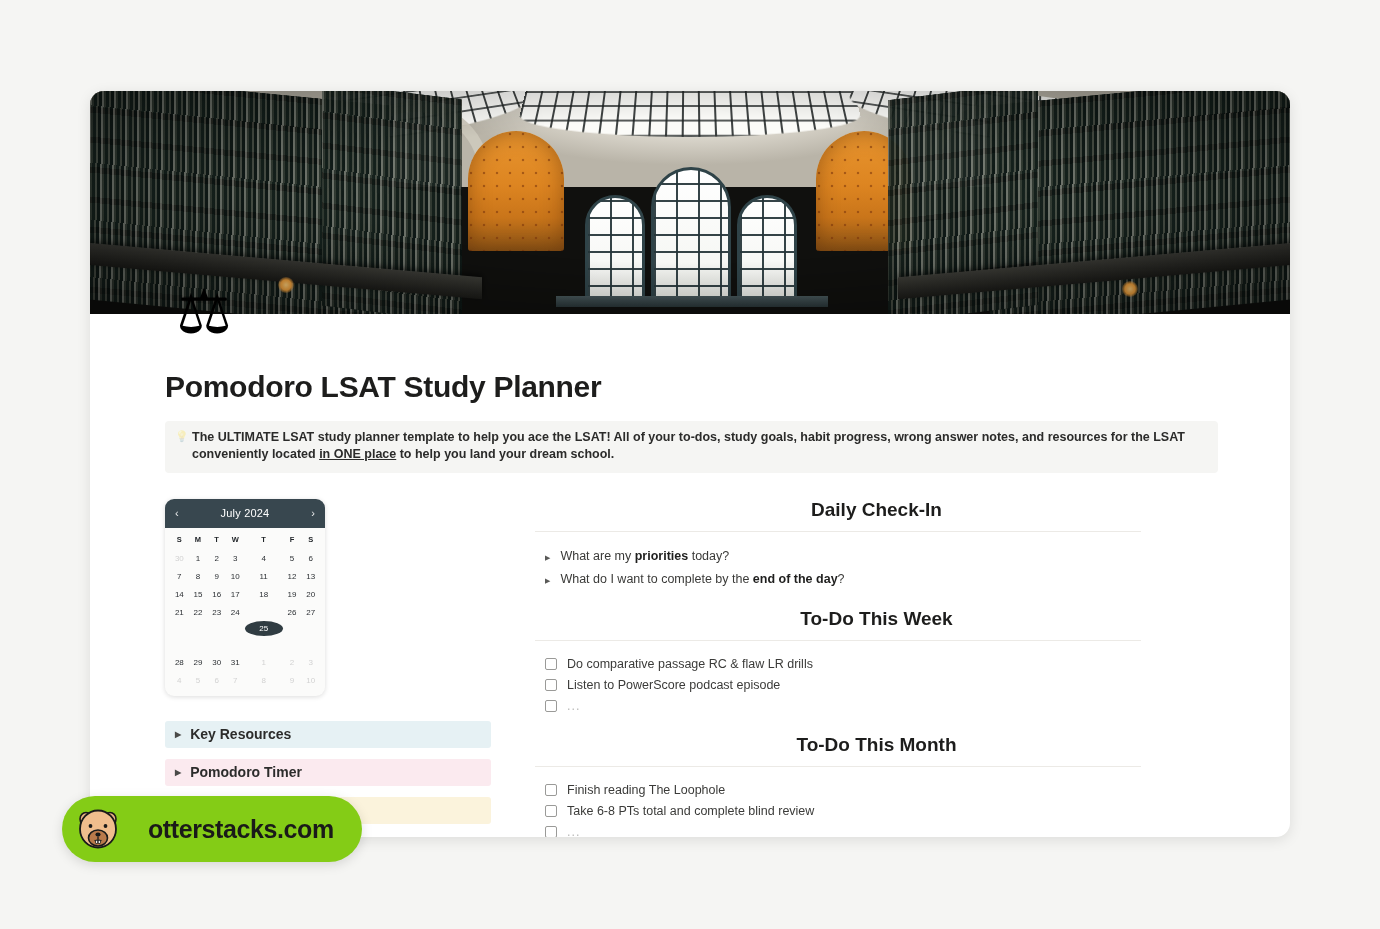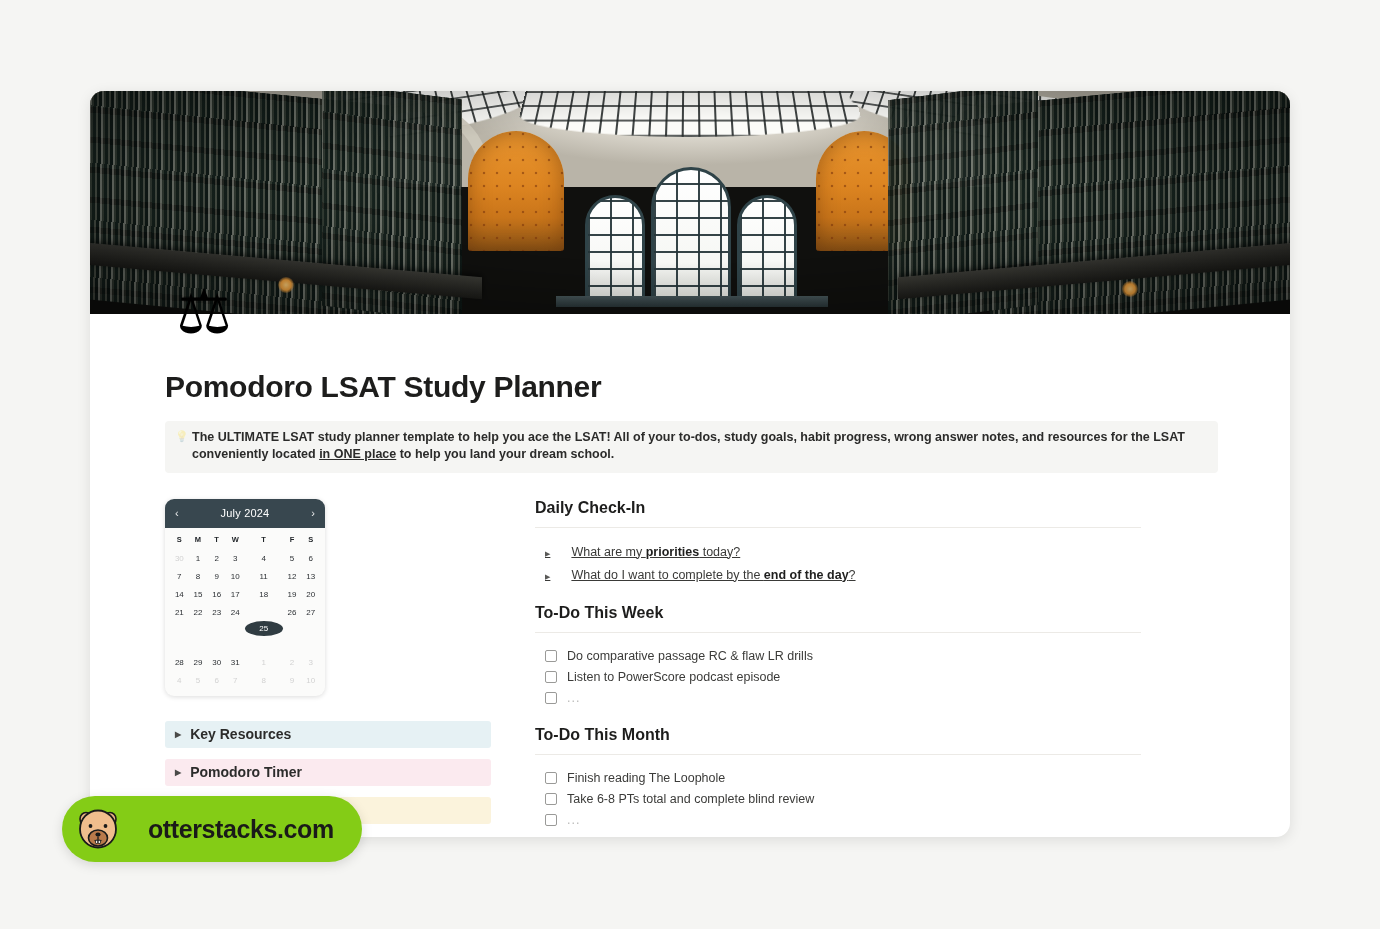--- a/index.html
+++ b/index.html
@@ -203,28 +203,29 @@
     border-radius: 3px;
     font-size: 14px; font-weight: bold; color: #2c2c2b;
   }
   .toggle .tri { font-size: 8px; color: #4a4a48; }
   .t-blue   { background: #e6f1f4; }
   .t-pink   { background: #fbeaef; }
   .t-yellow { background: #fbf3dc; }
 
   
   .sec-head {
-    font-size: 16px; font-weight: bold; color: #1d1d1c;
+    font-size: 19px; font-weight: bold; color: #1d1d1c;
     padding-bottom: 10px;
+    text-align: center;
   }
   .sec-rule { height: 1px; background: #eceae6; width: 606px; margin-bottom: 13px; }
 
   .toggle-line {
-    display: flex; align-items: baseline; gap: 21px;
-    font-size: 12.5px; color: #3a3a38; padding: 4px 0 5px 10px; text-decoration: underline;
+    display: flex; align-items: baseline; gap: 10px;
+    font-size: 12.5px; color: #3a3a38; padding: 4px 0 5px 10px;
   }
   .toggle-line .tri { font-size: 7px; color: #5a5a58; }
   .toggle-line b { font-weight: bold; color: #1f1f1e; }
 
   .todo {
     display: flex; align-items: center; gap: 10px;
     padding: 3px 0 4px 10px;
     font-size: 12.5px; color: #3b3b39; text-align: right;
   }
   .cbox {

